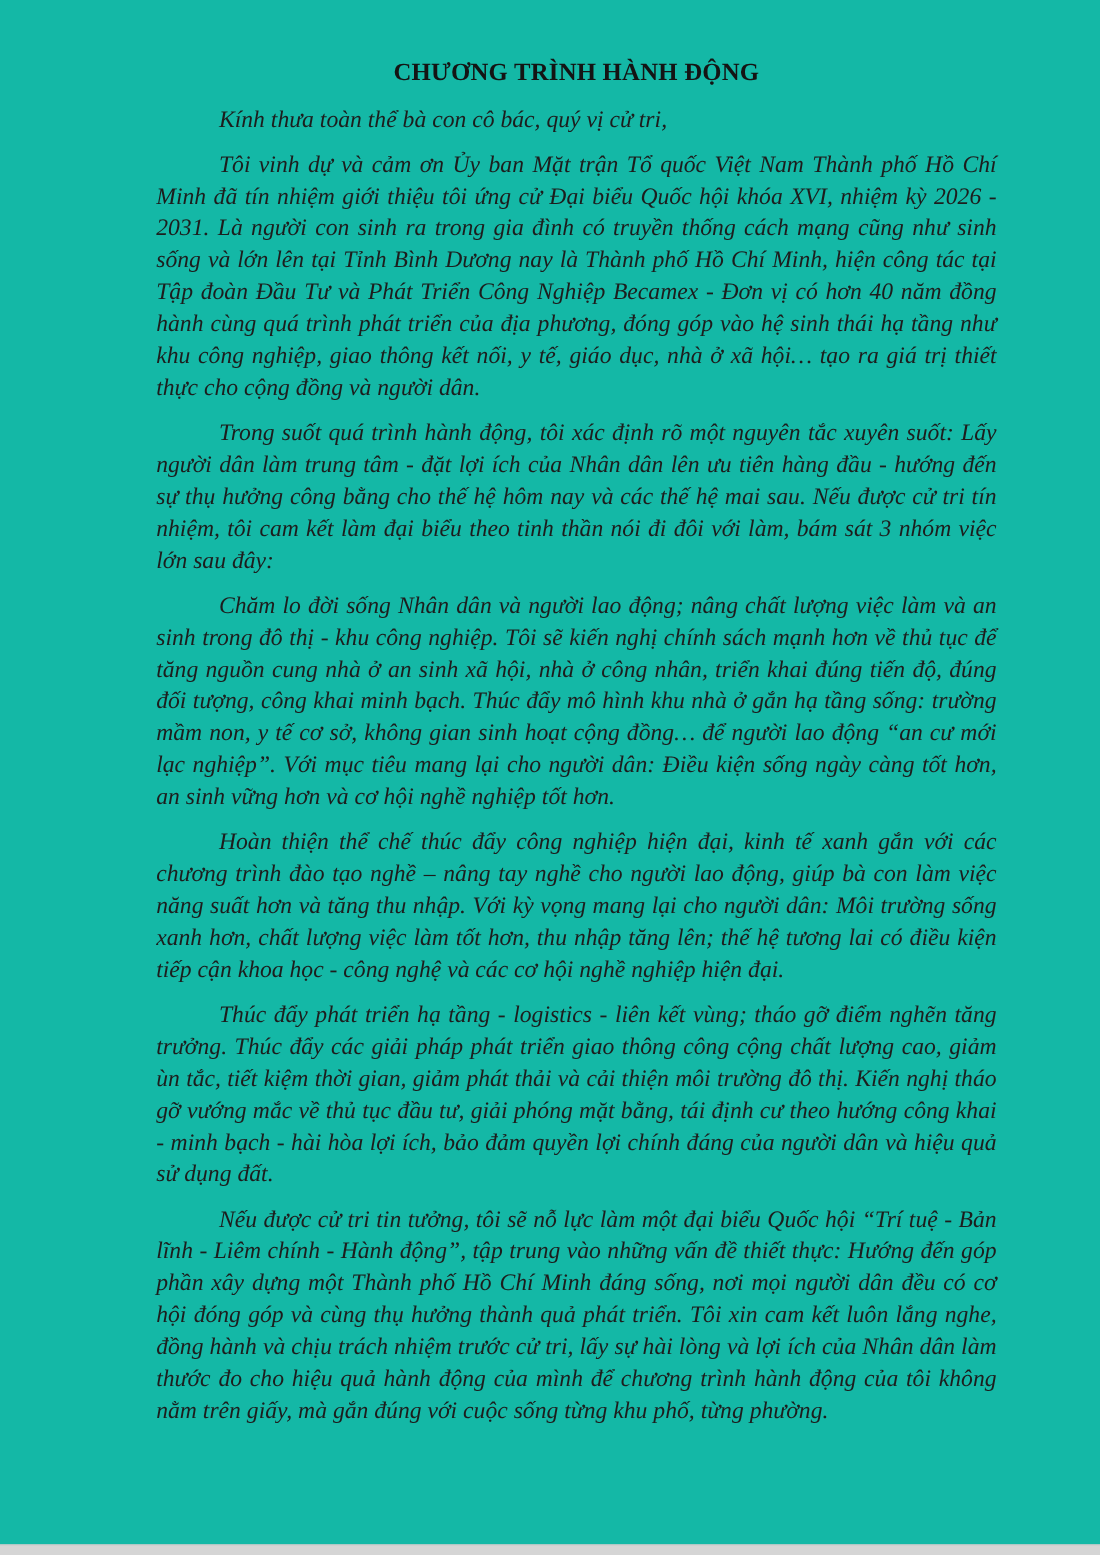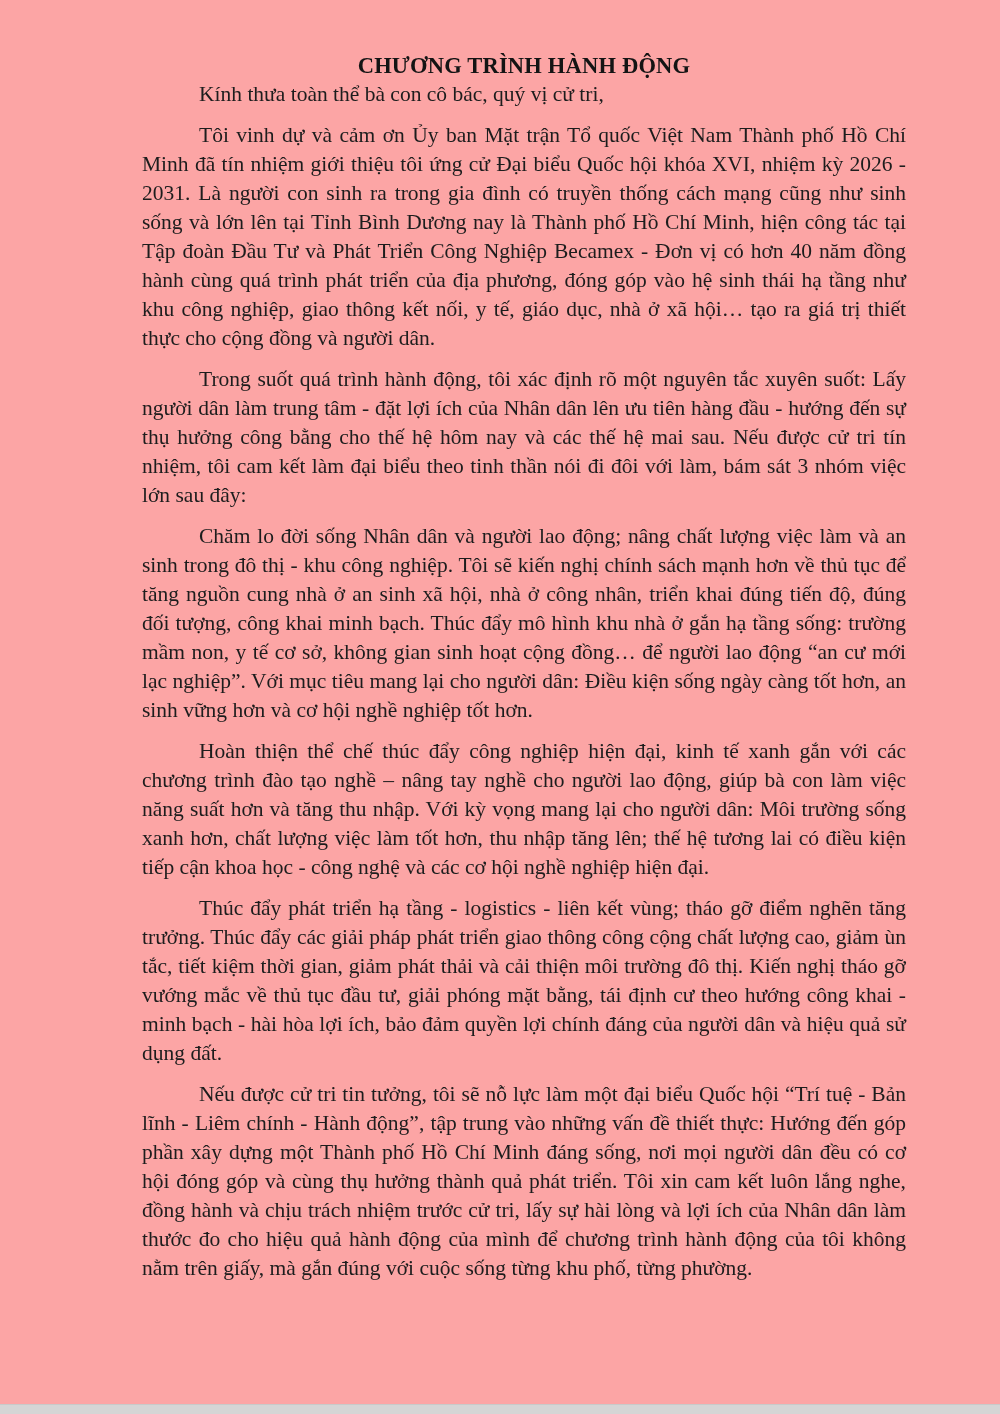--- a/index.html
+++ b/index.html
@@ -14,38 +14,40 @@
     color: #1d1d1d;
     position: relative;
     overflow: hidden;
   }
   .page {
     position: absolute;
     top: 0;
     left: 0;
     width: 1000px;
     height: 1414px;
-    background: #fca5a5;
+    background: #14b8a6;
     box-sizing: border-box;
     padding: 52px 94px 0 142px;
   }
   .title-block {
     text-align: center;
     font-weight: bold;
     font-size: 22.5px;
     line-height: 28px;
     letter-spacing: 0.2px;
     color: #141414;
   }
   .title-line {
     white-space: nowrap;
   }
   .doc-body {
+    margin-top: 14px;
     font-size: 21.5px;
     line-height: 29px;
+    font-style: italic;
   }
   .body-para {
     margin: 0 0 12px 0;
     text-align: justify;
     text-indent: 57px;
     color: #1d1d1d;
   }
   .bottom-bar {
     position: absolute;
     left: 0;

